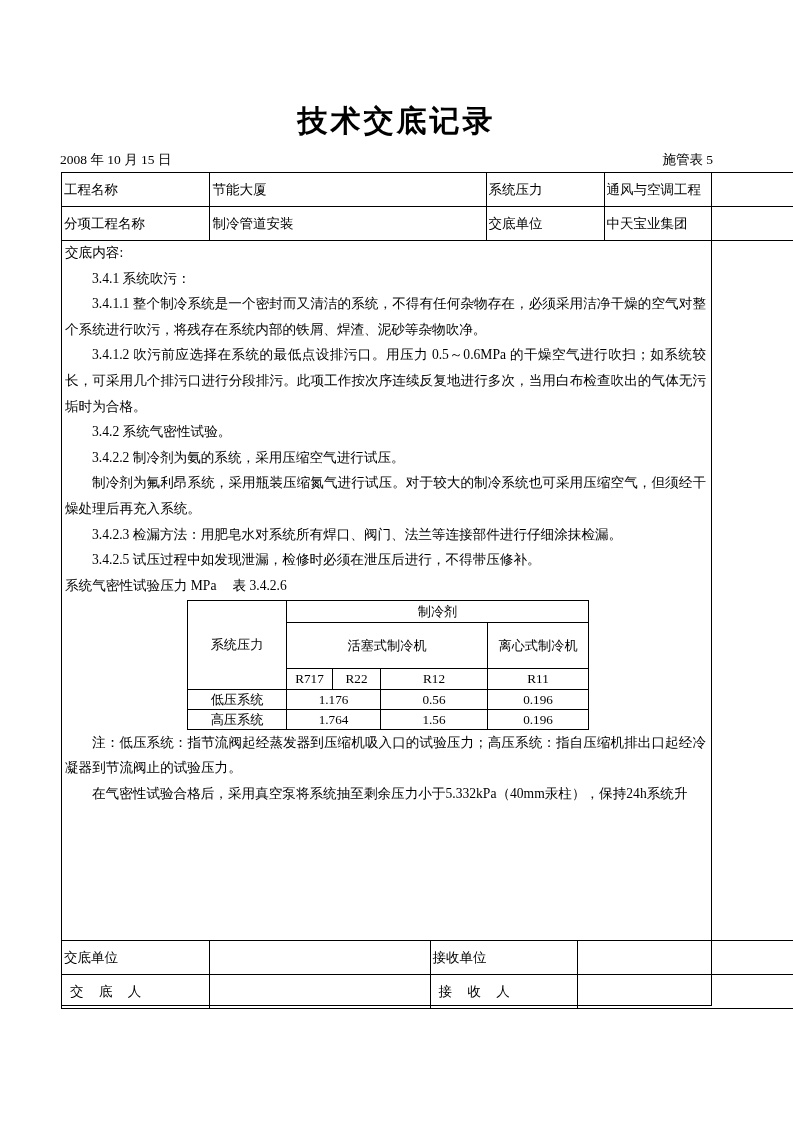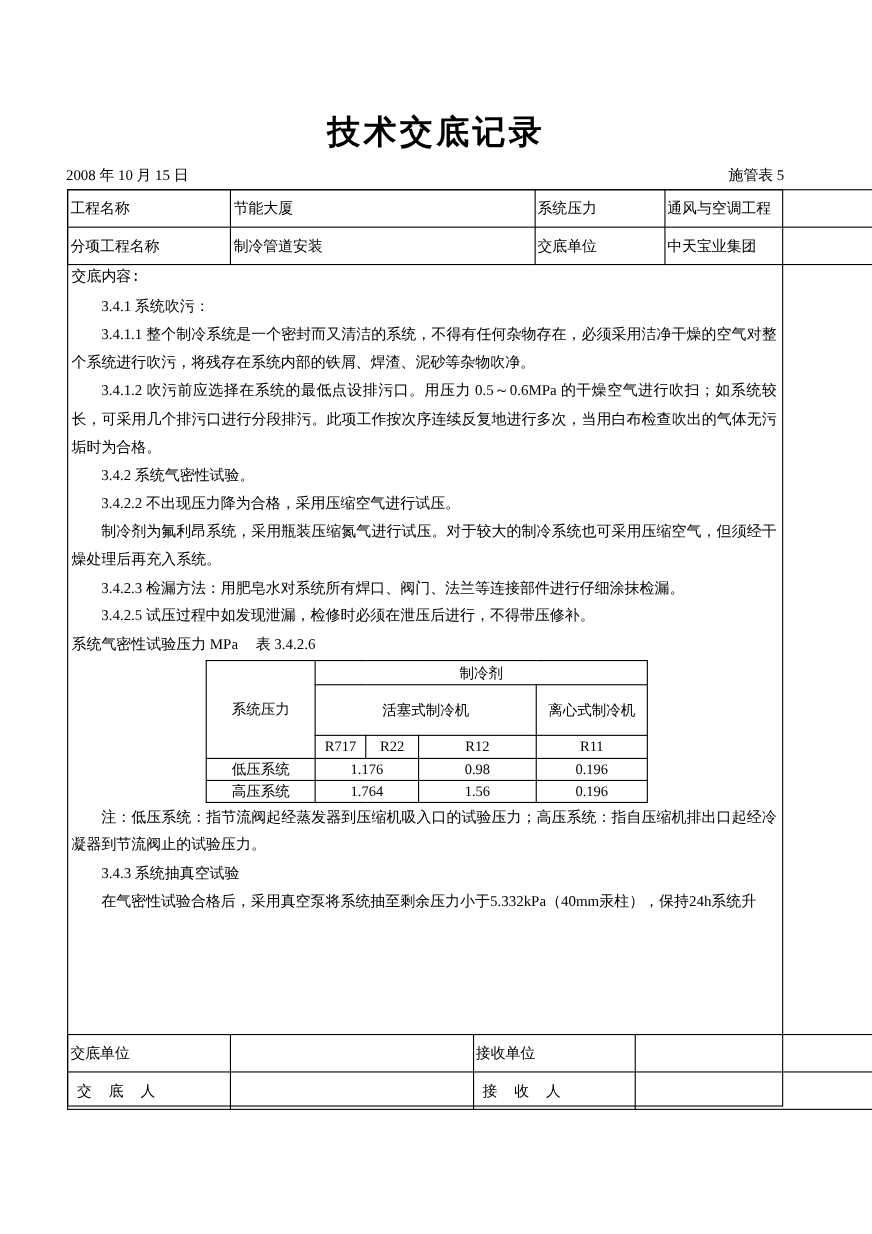--- a/index.html
+++ b/index.html
@@ -111,21 +111,21 @@
     font-size: 13.6px;
     line-height: 25.6px;
   }
   .content p {
     margin: 0;
     padding: 0 4px 0 2px;
     text-align: justify;
     text-justify: inter-ideograph;
   }
   .content p.ind { text-indent: 27px; }
-  .content p.flush { text-indent: 0; font-family: Liberation Mono, monospace; }
+  .content p.flush { text-indent: 0; }
 
   
   .tbl-caption {
     margin: 0;
     padding-left: 150px;
     font-size: 13.6px;
     line-height: 26px;
     white-space: nowrap;
   }
   .tbl-caption .gap { display: inline-block; width: 16px; }
@@ -192,21 +192,21 @@
       </tr>
     </tbody>
   </table>
 
   <div class="content">
     <p class="flush">交底内容:</p>
     <p class="ind">3.4.1 系统吹污：</p>
     <p class="ind">3.4.1.1 整个制冷系统是一个密封而又清洁的系统，不得有任何杂物存在，必须采用洁净干燥的空气对整个系统进行吹污，将残存在系统内部的铁屑、焊渣、泥砂等杂物吹净。</p>
     <p class="ind">3.4.1.2 吹污前应选择在系统的最低点设排污口。用压力 0.5～0.6MPa 的干燥空气进行吹扫；如系统较长，可采用几个排污口进行分段排污。此项工作按次序连续反复地进行多次，当用白布检查吹出的气体无污垢时为合格。</p>
     <p class="ind">3.4.2 系统气密性试验。</p>
-    <p class="ind">3.4.2.2 不出现压力降为合格，采用压缩空气进行试压。</p>
+    <p class="ind">3.4.2.2 制冷剂为氨的系统，采用压缩空气进行试压。</p>
     <p class="ind">制冷剂为氟利昂系统，采用瓶装压缩氮气进行试压。对于较大的制冷系统也可采用压缩空气，但须经干燥处理后再充入系统。</p>
     <p class="ind">3.4.2.3 检漏方法：用肥皂水对系统所有焊口、阀门、法兰等连接部件进行仔细涂抹检漏。</p>
     <p class="ind">3.4.2.5 试压过程中如发现泄漏，检修时必须在泄压后进行，不得带压修补。</p>
 
     <p class="tbl-caption"><span>系统气密性试验压力 MPa</span><span class="gap"></span><span>表 3.4.2.6</span></p>
 
     <div class="ptable-wrap">
       <table class="ptable">
         <colgroup>
             <col class="p1">
@@ -226,35 +226,34 @@
           </tr>
           <tr class="r-code">
             <td>R717</td>
             <td>R22</td>
             <td>R12</td>
             <td>R11</td>
           </tr>
           <tr class="r-data">
             <td>低压系统</td>
             <td colspan="2">1.176</td>
-            <td>0.98</td>
+            <td>0.56</td>
             <td>0.196</td>
           </tr>
           <tr class="r-data">
             <td>高压系统</td>
             <td colspan="2">1.764</td>
             <td>1.56</td>
             <td>0.196</td>
           </tr>
         </tbody>
       </table>
     </div>
 
     <p class="ind">注：低压系统：指节流阀起经蒸发器到压缩机吸入口的试验压力；高压系统：指自压缩机排出口起经冷凝器到节流阀止的试验压力。</p>
-    <p class="ind">3.4.3 系统抽真空试验</p>
     <p class="ind">在气密性试验合格后，采用真空泵将系统抽至剩余压力小于5.332kPa（40mm汞柱），保持24h系统升</p>
   </div>
 
   <table class="info info-foot">
     <colgroup>
         <col class="f1">
         <col class="f2">
         <col class="f3">
         <col class="f4">
       </colgroup>

